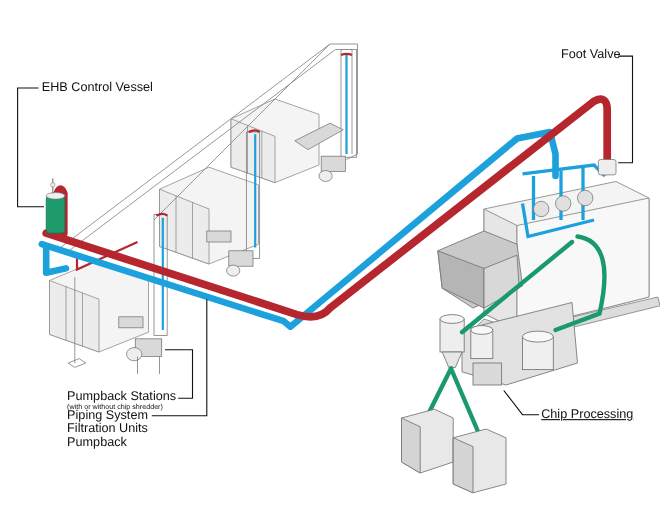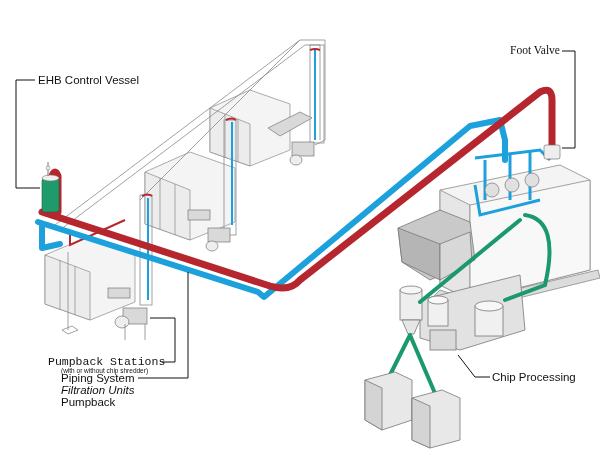--- a/index.html
+++ b/index.html
@@ -148,19 +148,19 @@
   <g fill="none" stroke="#111" stroke-width="1">
     <polyline points="35,80 16,80 16,188 40,188"></polyline>
     <polyline points="562,51 575,51 575,148 562,148"></polyline>
     <polyline points="162,362 175,362 175,318 150,318"></polyline>
     <polyline points="138,378 188,378 188,272"></polyline>
     <polyline points="490,377 475,377 458,355"></polyline>
   </g>
 </svg>
 
 <div class="lbl" style="left:38px; top:75px;">EHB Control Vessel</div>
-<div class="lbl" style="left:510px; top:45px;font-family:Liberation Serif, serif;">Foot Valve</div>
-<div class="lbl" style="left:48px; top:356px;font-family:Liberation Mono, monospace;">Pumpback Stations</div>
+<div class="lbl" style="left:510px; top:45px;">Foot Valve</div>
+<div class="lbl" style="left:61px; top:356px;">Pumpback Stations</div>
 <div class="lbl small" style="left:61px; top:368px;">(with or without chip shredder)</div>
 <div class="lbl" style="left:61px; top:373px;text-align:right;">Piping System</div>
-<div class="lbl" style="left:61px; top:385px;font-style:italic;">Filtration Units</div>
+<div class="lbl" style="left:61px; top:385px;">Filtration Units</div>
 <div class="lbl" style="left:61px; top:397px;">Pumpback</div>
-<div class="lbl" style="left:492px; top:372px;">Chip Processing</div>
+<div class="lbl" style="left:492px; top:372px;text-decoration:underline;">Chip Processing</div>
 
 </body></html>

